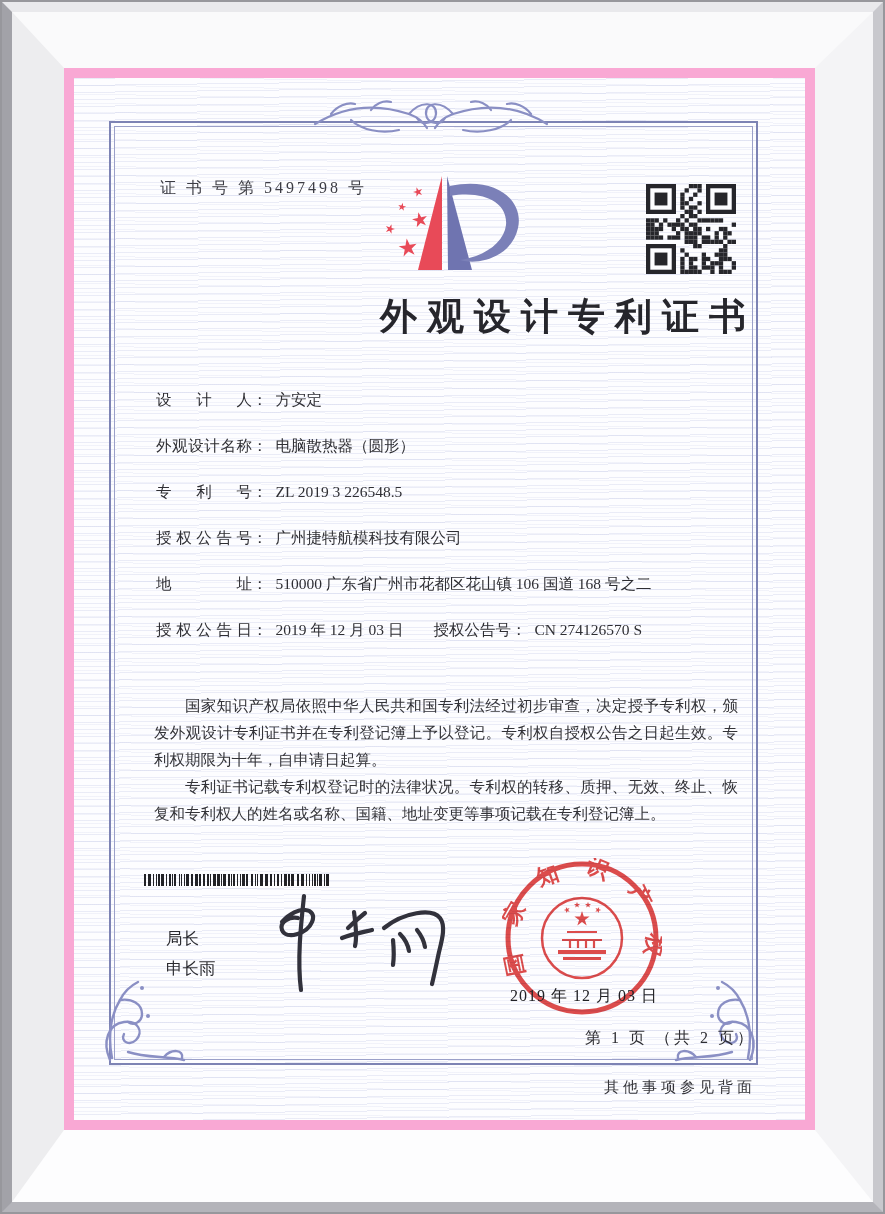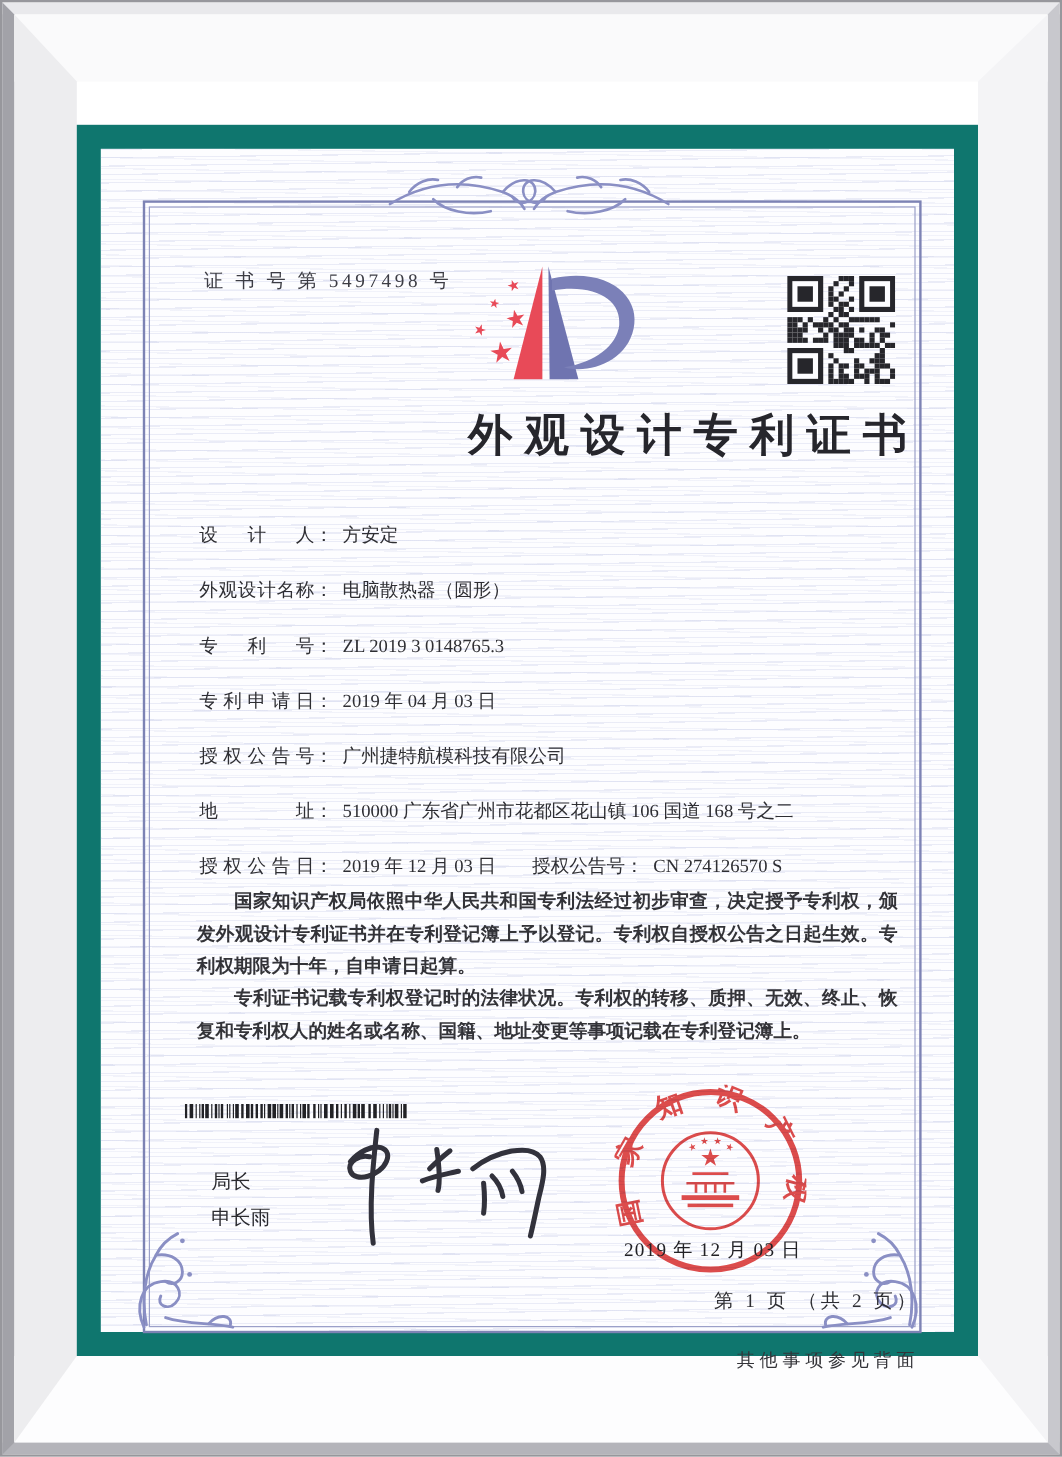--- a/index.html
+++ b/index.html
@@ -15,21 +15,21 @@
     border-right:10px solid #c8c8cd;border-bottom:10px solid #b4b4ba;
   }
   
   .frame-face{
     position:absolute;inset:0;
     border-top:56px solid #fafafb;border-left:52px solid #ededef;
     border-right:58px solid #f4f4f6;border-bottom:72px solid #fdfdfe;
   }
   
   .matte{
-    position:absolute;inset:0;background:#0f766e;padding:20px;box-sizing:border-box;margin-top:36px;
+    position:absolute;inset:0;background:#f9a8d4;padding:10px;box-sizing:border-box;
   }
   .paper{
     position:relative;width:100%;height:100%;background:#fdfdff;
     background-image:
       repeating-linear-gradient(179.3deg, rgba(158,166,214,.20) 0px, rgba(158,166,214,.20) 1px, transparent 1px, transparent 7px),
       repeating-linear-gradient(180.9deg, rgba(158,166,214,.12) 0px, rgba(158,166,214,.12) 1px, transparent 1px, transparent 9px);
     color:#2e2e33;
   }
   
   .cert-border{
@@ -43,21 +43,21 @@
   .cert-no{position:absolute;left:86px;top:100px;font-size:16px;letter-spacing:3px;color:#3c3c44;}
   .logo{position:absolute;left:288px;top:90px;}
   .qr{position:absolute;left:572px;top:106px;}
   .title{top:214px;font-size:37px;font-weight:700;letter-spacing:10px;color:#26262c;}
   .fields{position:absolute;left:82px;top:312px;font-size:15.5px;}
   .frow{height:46px;white-space:nowrap;}
   .flabel{display:inline-block;width:96px;text-align:justify;text-align-last:justify;}
   .fcolon{display:inline-block;margin-right:8px;}
   .fpair2{margin-left:30px;}
   .paras{position:absolute;left:80px;top:614px;width:584px;font-size:15.5px;line-height:27px;text-align:justify;color:#333338;}
-  .paras p{margin:0;text-indent:2em;font-weight:bold;}
+  .paras p{margin:0;text-indent:2em;}
   .barcode{position:absolute;left:70px;top:796px;}
   .director{position:absolute;left:92px;top:846px;font-size:16.5px;line-height:30px;color:#2b2b30;}
   .signature{position:absolute;left:178px;top:810px;}
   .seal{position:absolute;left:428px;top:780px;opacity:.92;mix-blend-mode:multiply;}
   .seal-date{position:absolute;left:436px;top:908px;width:200px;font-size:16px;letter-spacing:1px;color:#222226;z-index:5;}
   .page-info{top:950px;font-size:16px;letter-spacing:3px;}
   .back-note{top:1000px;font-size:15px;letter-spacing:4px;color:#333338;}
   .ornament-top{position:absolute;left:237px;top:12px;}
   .corner-bl{position:absolute;left:24px;top:894px;}
   .corner-br{position:absolute;left:593px;top:894px;transform:scaleX(-1);}
@@ -276,24 +276,21 @@
           <div class="center-line title">外观设计专利证书</div>
 
           <div class="fields">
             <div class="frow">
               <span class="flabel">设计人</span><span class="fcolon">：</span><span>方安定</span>
             </div>
             <div class="frow">
               <span class="flabel">外观设计名称</span><span class="fcolon">：</span><span>电脑散热器（圆形）</span>
             </div>
             <div class="frow">
-              <span class="flabel">专利号</span><span class="fcolon">：</span><span>ZL 2019 3 0148765.3</span>
-            </div>
-            <div class="frow">
-              <span class="flabel">专利申请日</span><span class="fcolon">：</span><span>2019 年 04 月 03 日</span>
+              <span class="flabel">专利号</span><span class="fcolon">：</span><span>ZL 2019 3 226548.5</span>
             </div>
             <div class="frow">
               <span class="flabel">授权公告号</span><span class="fcolon">：</span><span>广州捷特航模科技有限公司</span>
             </div>
             <div class="frow">
               <span class="flabel">地址</span><span class="fcolon">：</span><span>510000 广东省广州市花都区花山镇 106 国道 168 号之二</span>
             </div>
             <div class="frow">
               <span class="flabel">授权公告日</span><span class="fcolon">：</span><span>2019 年 12 月 03 日</span><span class="fpair2">授权公告号</span><span class="fcolon">：</span><span>CN 274126570 S</span>
             </div>

